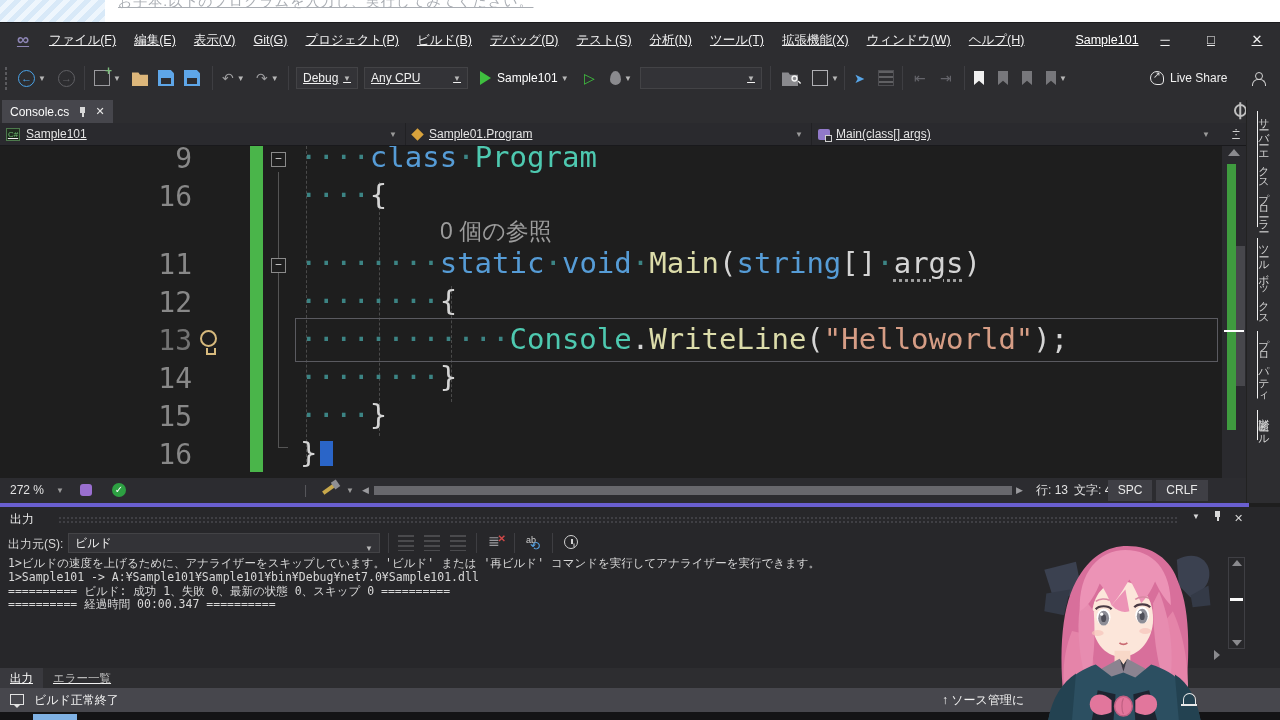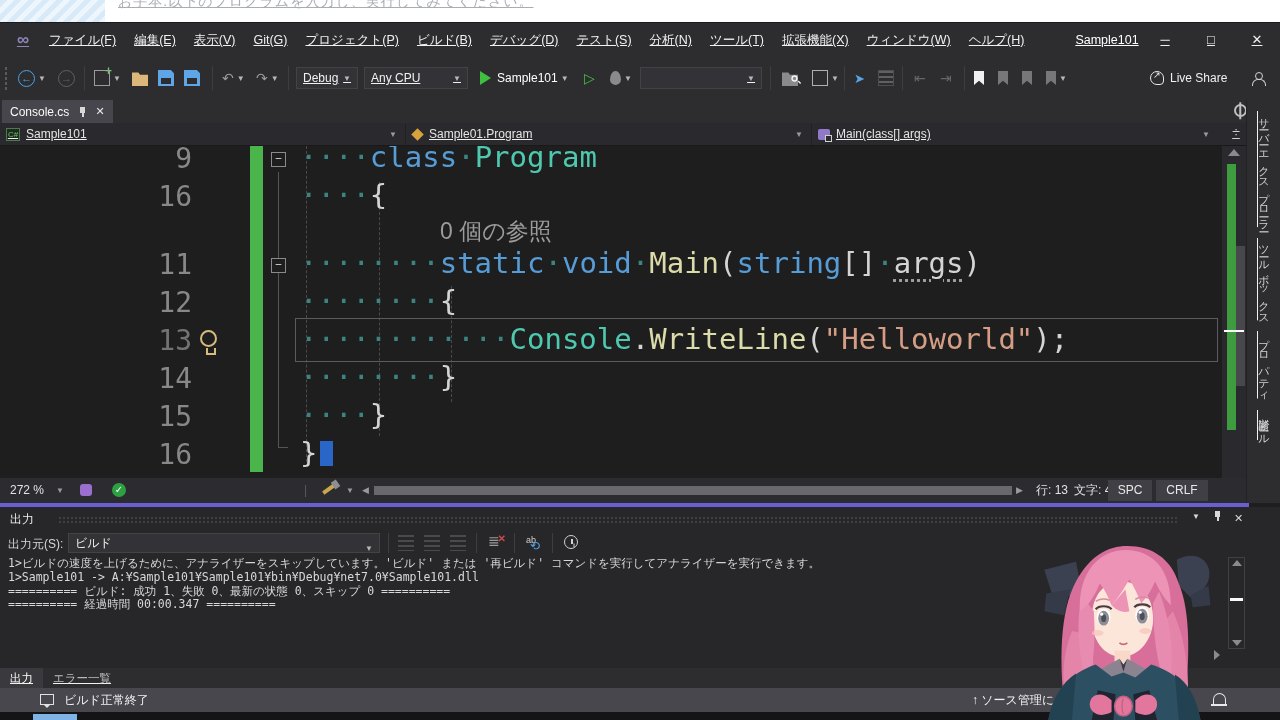--- a/index.html
+++ b/index.html
@@ -142,21 +142,21 @@
   .out-line { line-height:13.8px; white-space:pre; }
   .ov-scroll { position:absolute; left:1228px; top:50px; width:17px; height:92px; border:1px solid #3f3f44; }
   .ov-thumb { position:absolute; left:1px; top:40px; width:13px; height:3px; background:#fafafa; }
   .tri { width:0; height:0; position:absolute; }
 
   
   .panel-tabs { left:0; top:668px; width:1280px; height:20px; background:#2d2d30; display:flex; }
   .panel-tab { height:20px; line-height:20px; padding:0 10px; font-size:11.5px; color:#bdbdbd; }
   .panel-tab.active { background:#39393e; color:#ffffff; }
   .statusbar { left:0; top:688px; width:1280px; height:24px; background:#47474d; }
-  .sb-item { position:absolute; top:0; height:24px; line-height:24px; font-size:12px; color:#f2f2f2;margin-left:30px; }
+  .sb-item { position:absolute; top:0; height:24px; line-height:24px; font-size:12px; color:#f2f2f2; }
   .msg-ico { width:14px; height:11px; border:1.5px solid #e2e2e2; position:relative; }
   .msg-ico::after { content:''; position:absolute; left:2px; bottom:-4px; border-left:4px solid transparent; border-right:4px solid transparent; border-top:4px solid #e2e2e2; }
   .bell { position:absolute; width:13px; height:11px; border:1.7px solid #e8e8e8; border-bottom:none; border-radius:7px 7px 0 0; }
   .bell::after { content:''; position:absolute; left:-3px; bottom:-2px; width:16px; height:2px; background:#e8e8e8; }
   .bottom-strip { left:0; top:712px; width:1280px; height:8px; background:#141416; }
   .blue-sliver { left:33px; top:714px; width:44px; height:6px; background:#7fb2e5; }
 
   .character { position:absolute; left:1042px; top:542px; z-index:40; }
   .z-top { z-index:60; }
 </style>

